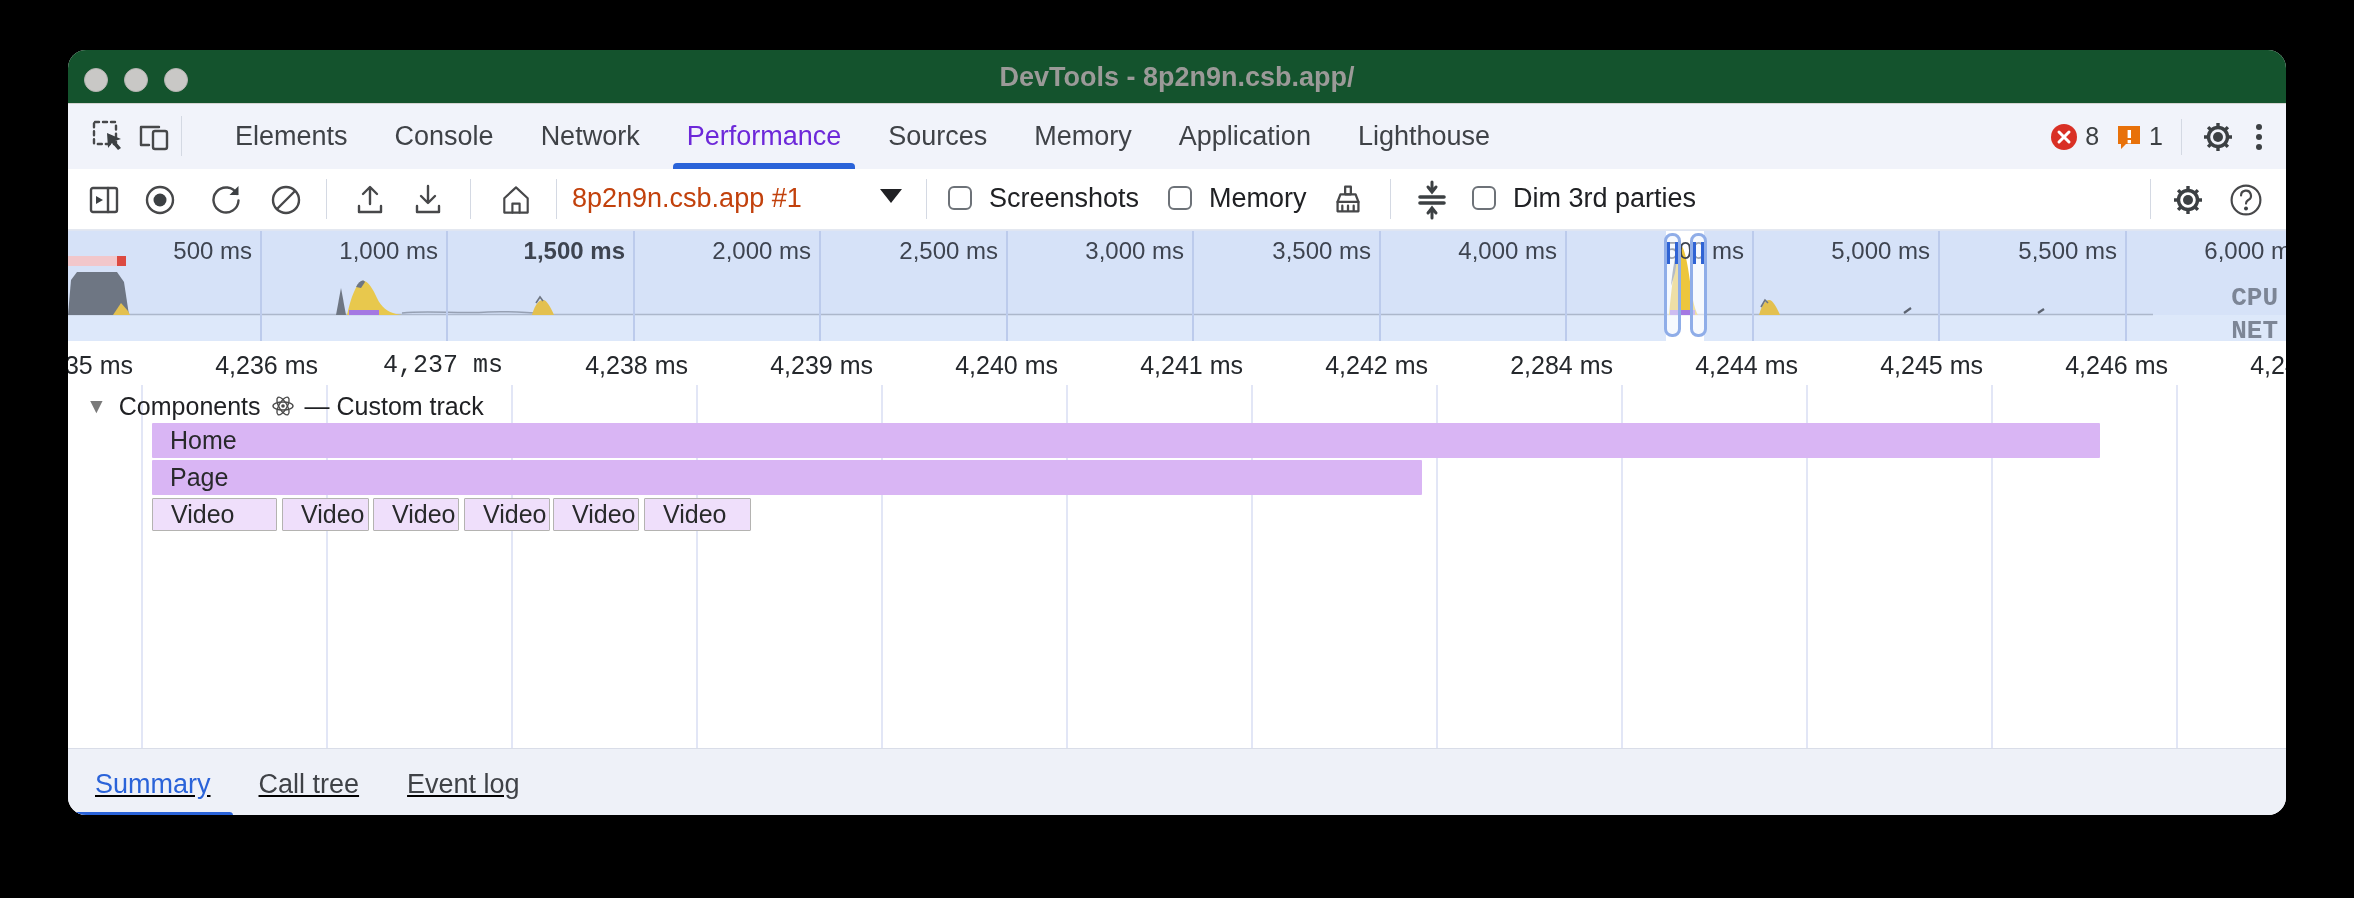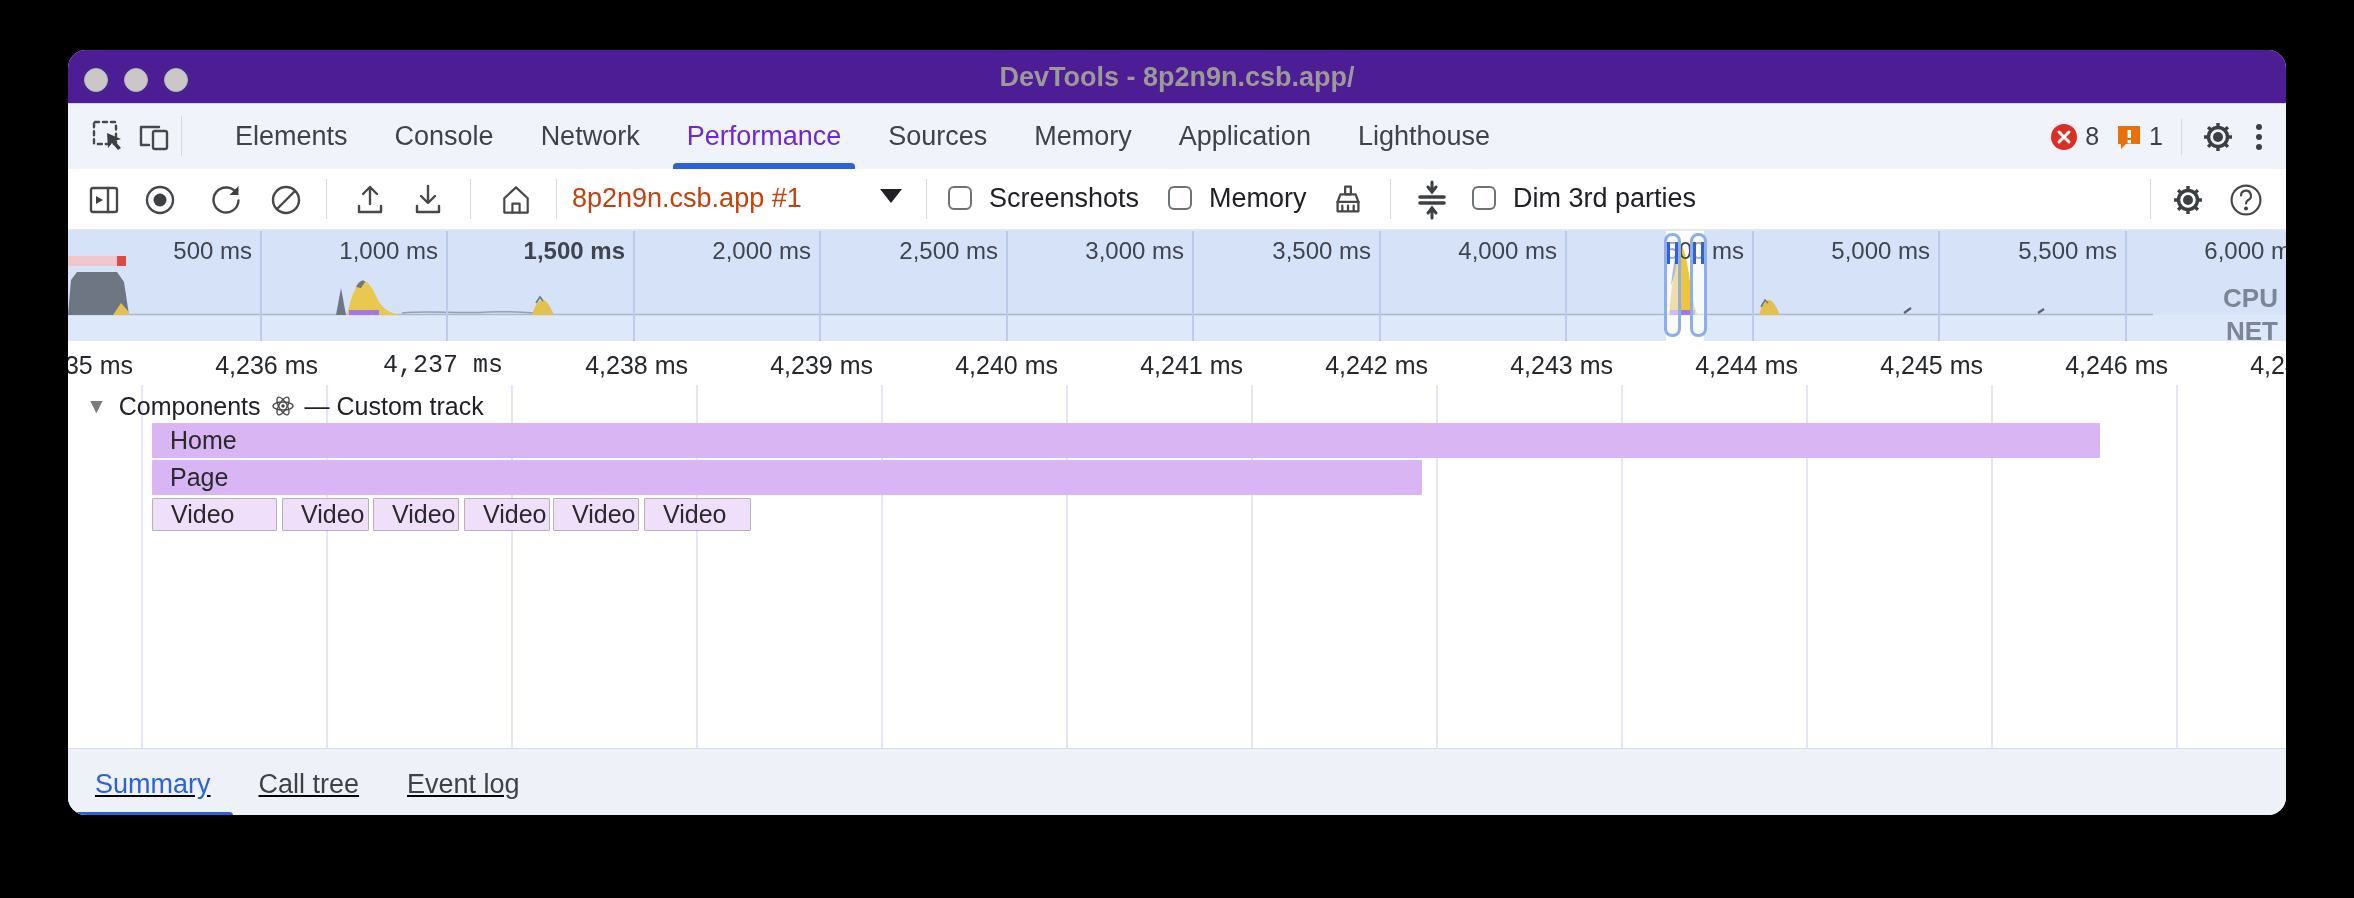--- a/index.html
+++ b/index.html
@@ -2,21 +2,21 @@
 <html><head>
 <meta charset="utf-8">
 <style>
   html,body{margin:0;padding:0;background:#000;}
   .stage{position:relative;width:2354px;height:898px;background:#000;overflow:hidden;
          font-family:"Liberation Sans","DejaVu Sans",sans-serif;}
   .win{position:absolute;left:68px;top:50px;width:2218px;height:765px;border-radius:18px;
        overflow:hidden;background:#fff;box-shadow:0 24px 70px rgba(0,0,0,.65);}
 
   
-  .titlebar{position:relative;height:53px;background:#4c1d95;border-bottom:1px solid #d4d3d1;}
+  .titlebar{position:relative;height:53px;background:#14532d;border-bottom:1px solid #d4d3d1;}
   .lights{position:absolute;left:16px;top:18px;display:flex;gap:16px;}
   .light{width:24px;height:24px;border-radius:50%;background:#c9c8c6;border:1px solid #b4b3b1;box-sizing:border-box;}
   .wintitle{position:absolute;left:0;right:0;top:12px;text-align:center;font-size:27px;font-weight:700;color:#9b9a98;}
 
   
   .tabbar{position:relative;height:65px;background:#f1f3fa;}
   .tb-icon{position:absolute;top:14px;width:36px;height:36px;display:flex;align-items:center;justify-content:center;}
   .vdiv{position:absolute;top:12px;width:1px;height:40px;background:#d4d9e3;}
   .ptabs{position:absolute;left:167px;top:0;height:65px;display:flex;gap:47px;align-items:center;}
   .ptab{position:relative;font-size:27px;color:#3f4247;height:65px;display:flex;align-items:center;white-space:nowrap;}
@@ -33,21 +33,21 @@
   .caret{position:absolute;left:812px;top:20px;width:0;height:0;border-left:11px solid transparent;border-right:11px solid transparent;border-top:14px solid #202124;}
   .cb{position:absolute;top:17px;width:24px;height:24px;border:2px solid #6d7278;border-radius:6px;background:#fff;box-sizing:border-box;}
   .cb-label{position:absolute;top:14px;font-size:27px;color:#202124;white-space:nowrap;}
 
   
   .overview{position:relative;height:110px;background:#d6e2f8;border-top:1px solid #dfe5f2;overflow:hidden;}
   .net-strip{position:absolute;left:0;right:0;top:84px;height:26px;background:#dde8fa;}
   .sel-band{position:absolute;top:0;height:110px;background:#ffffff;}
   .ov-grid{position:absolute;top:0;height:110px;width:2px;background:#bccbec;}
   .ov-label{position:absolute;top:6px;width:200px;text-align:right;font-size:24px;color:#3e4450;}
-  .ov-side{position:absolute;right:8px;font-size:26px;font-weight:700;color:rgba(116,125,141,.92);}
+  .ov-side{position:absolute;right:8px;font-size:26px;font-weight:700;color:rgba(116,125,141,.92);font-family:Liberation Mono, monospace;}
   .handle{position:absolute;top:2px;height:104px;width:17px;border:3px solid #8fade8;border-radius:8px;
           background:rgba(238,244,253,.55);box-sizing:border-box;}
   .grips{position:absolute;left:0;right:0;top:6px;display:flex;justify-content:center;gap:5px;}
   .grips i{display:block;width:3px;height:22px;background:#2f63d4;}
 
   
   .detail{position:relative;height:407px;background:#fff;overflow:hidden;}
   .d-grid{position:absolute;top:44px;bottom:0;width:2px;background:#e2e6f6;}
   .ruler-label{position:absolute;top:10px;width:200px;text-align:right;font-size:25px;color:#25282c;}
   .track-header{position:absolute;left:0;top:50px;height:30px;display:flex;align-items:center;font-size:25px;color:#202124;}
@@ -325,21 +325,21 @@
         </div>
       <div id="ruler-layer">
           <div class="ruler-label" style="left: -135px;">4,235 ms</div>
           <div class="ruler-label" style="left: 50px;">4,236 ms</div>
           <div class="ruler-label" style="left: 235px; font-family: Liberation Mono, monospace;">4,237 ms</div>
           <div class="ruler-label" style="left: 420px;">4,238 ms</div>
           <div class="ruler-label" style="left: 605px;">4,239 ms</div>
           <div class="ruler-label" style="left: 790px;">4,240 ms</div>
           <div class="ruler-label" style="left: 975px;">4,241 ms</div>
           <div class="ruler-label" style="left: 1160px;">4,242 ms</div>
-          <div class="ruler-label" style="left: 1345px;">4,243 ms</div>
+          <div class="ruler-label" style="left: 1345px;">2,284 ms</div>
           <div class="ruler-label" style="left: 1530px;">4,244 ms</div>
           <div class="ruler-label" style="left: 1715px;">4,245 ms</div>
           <div class="ruler-label" style="left: 1900px;">4,246 ms</div>
           <div class="ruler-label" style="left: 2085px;">4,247 ms</div>
         </div>
 
       <div class="track-header">
         <span class="tri">▼</span>
         <span>Components</span>
         <span class="atom">

